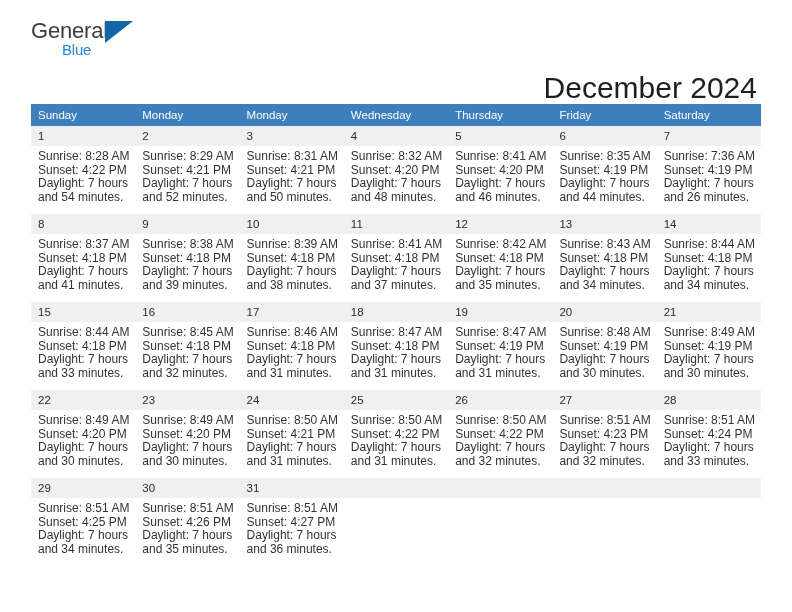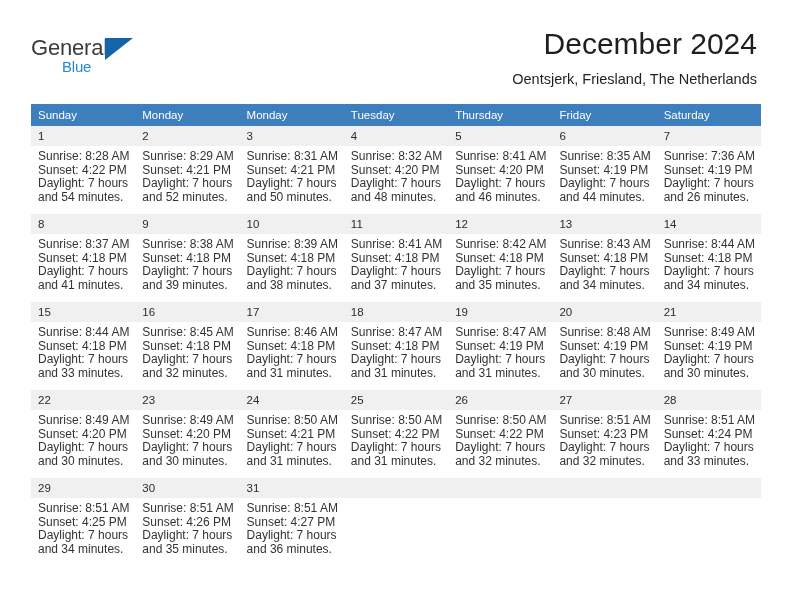--- a/index.html
+++ b/index.html
@@ -24,21 +24,21 @@
   
   .header {
     position: relative;
     height: 72px;
     padding: 22px 35px 0 30px;
     box-sizing: border-box;
   }
   .logo {
     position: absolute;
     left: 31px;
-    top: 37px;
+    top: 20px;
     width: 200px;
     height: 48px;
     line-height: 1;
     user-select: none;
   }
   .logo-row1 {
     position: relative;
     font-size: 22px;
     color: #3b3b3b;
     letter-spacing: -0.2px;
@@ -72,20 +72,21 @@
     right: 35px;
     top: 28px;
     text-align: right;
   }
   .cal-title {
     font-size: 30px;
     font-weight: normal;
     color: #1f1f1f;
     line-height: 1.06;
     letter-spacing: 0px;
+    margin-top: 44px;
   }
   .cal-subtitle {
     margin-top: 12px;
     font-size: 14.5px;
     color: #1f1f1f;
     line-height: 1.1;
   }
 
   
   .calendar {
@@ -165,21 +166,21 @@
 
   </div>
 
   <div class="calendar">
     <table class="cal">
       <thead>
         <tr>
           <th>Sunday</th>
           <th>Monday</th>
           <th>Monday</th>
-          <th>Tuesday</th>
+          <th>Wednesday</th>
           <th>Thursday</th>
           <th>Friday</th>
           <th>Saturday</th>
         </tr>
       </thead>
       <tbody>
           <tr>
             <td>
               <div class="daynum">1</div>
               <div class="cellbody">

